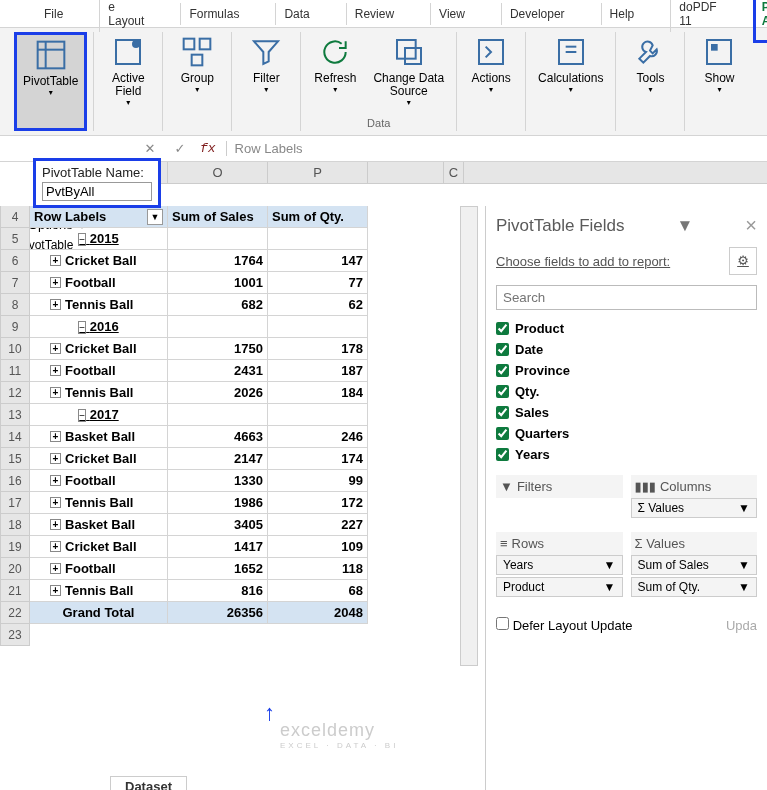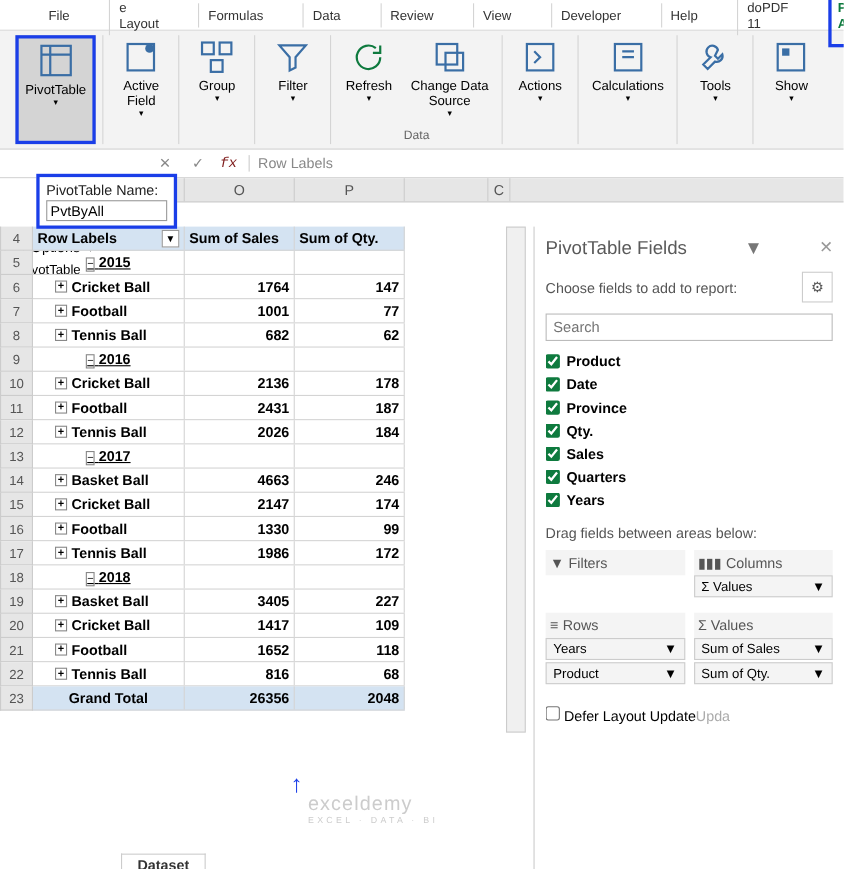--- a/index.html
+++ b/index.html
@@ -59,33 +59,33 @@
 .grid-row .cell.o.header, .grid-row .cell.p.header { text-align: left; }
 .year-row .cell.n { text-align: center; text-decoration: underline; }
 
 
 .vscroll { position: absolute; left: 460px; top: 206px; width: 18px; height: 460px; background: #f0f0f0; border: 1px solid #ccc; }
 
 
 .fields-pane { position: absolute; right: 0; top: 206px; width: 282px; height: 584px; border-left: 1px solid #ccc; background: #fff; padding: 8px 10px; }
 .fields-title { font-size: 17px; color: #5a5a5a; display: flex; align-items: center; justify-content: space-between; }
 .fields-title .close { font-size: 20px; color: #999; cursor: pointer; }
-.fields-subtitle { font-size: 13px; color: #555; margin: 10px 0; display: flex; justify-content: space-between; align-items: center; }
+.fields-subtitle { font-size: 13px; color: #555; margin: 10px 0; display: flex; justify-content: space-between; align-items: center; text-decoration: underline; }
 .gear-btn { width: 28px; height: 28px; border: 1px solid #ccc; text-align: center; line-height: 26px; cursor: pointer; }
 .fields-search { width: 100%; border: 1px solid #bbb; padding: 4px 6px; margin-bottom: 8px; color: #888; }
 .field-list { margin-bottom: 10px; max-height: 150px; overflow-y: auto; }
 .field-item { display: flex; align-items: center; gap: 6px; padding: 3px 0; font-size: 13px; }
 .field-item input[type=checkbox] { accent-color: #0e7a3e; }
 .drag-label { font-size: 13px; color: #555; margin: 12px 0 8px; }
 .areas { display: grid; grid-template-columns: 1fr 1fr; gap: 8px; }
 .area-box { border: none; }
 .area-title { font-size: 13px; color: #555; padding: 4px; display: flex; align-items: center; gap: 4px; background: #f4f4f4; }
 .area-list { min-height: 26px; }
 .area-item { background: #f4f4f4; border: 1px solid #ccc; padding: 2px 6px; font-size: 12px; display: flex; justify-content: space-between; align-items: center; margin-bottom: 2px; }
-.defer-row { margin-top: 18px; display: flex; align-items: center; justify-content: flex-start; font-size: 13px; }
+.defer-row { margin-top: 18px; display: flex; align-items: center; justify-content: space-between; font-size: 13px; }
 .defer-row .upd { color: #aaa; }
 
 
 .watermark { position: absolute; left: 280px; top: 720px; color: #ccc; font-size: 18px; font-weight: 300; letter-spacing: 1px; }
 .watermark small { display: block; font-size: 8px; letter-spacing: 3px; }
 .arrow-up { position: absolute; left: 264px; top: 700px; color: #1a3ee8; font-size: 22px; font-weight: bold; }
 
 
 .sheet-tab-area { position: absolute; left: 110px; top: 776px; }
 .sheet-tab { display: inline-block; padding: 2px 14px; background: #fff; border: 1px solid #ccc; border-bottom: 3px solid #0e7a3e; font-size: 13px; font-weight: bold; color: #333; }
@@ -343,21 +343,21 @@
       <div class="grid-row year-row">
         <div class="cell n"><span class="expand-btn">−</span> <b>2016</b></div>
         <div class="cell o"></div>
         <div class="cell p"></div>
       </div>
       <div class="grid-row">
         <div class="cell n rowlabel-cell indent1">
           <span class="expand-btn">+</span>
           <b>Cricket Ball</b>
         </div>
-        <div class="cell o"><b>2136</b></div>
+        <div class="cell o"><b>1750</b></div>
         <div class="cell p"><b>178</b></div>
       </div>
       <div class="grid-row">
         <div class="cell n rowlabel-cell indent1">
           <span class="expand-btn">+</span>
           <b>Football</b>
         </div>
         <div class="cell o"><b>2431</b></div>
         <div class="cell p"><b>187</b></div>
       </div>
@@ -398,25 +398,20 @@
         <div class="cell o"><b>1330</b></div>
         <div class="cell p"><b>99</b></div>
       </div>
       <div class="grid-row">
         <div class="cell n rowlabel-cell indent1">
           <span class="expand-btn">+</span>
           <b>Tennis Ball</b>
         </div>
         <div class="cell o"><b>1986</b></div>
         <div class="cell p"><b>172</b></div>
-      </div>
-      <div class="grid-row year-row">
-        <div class="cell n"><span class="expand-btn">−</span> <b>2018</b></div>
-        <div class="cell o"></div>
-        <div class="cell p"></div>
       </div>
       <div class="grid-row">
         <div class="cell n rowlabel-cell indent1">
           <span class="expand-btn">+</span>
           <b>Basket Ball</b>
         </div>
         <div class="cell o"><b>3405</b></div>
         <div class="cell p"><b>227</b></div>
       </div>
       <div class="grid-row">
@@ -487,21 +482,20 @@
       </div>
       <div class="field-item">
         <input type="checkbox" checked="" style=""> 
         <b>Quarters</b>
       </div>
       <div class="field-item">
         <input type="checkbox" checked="" style=""> 
         <b>Years</b>
       </div>
     </div>
-  <div class="drag-label">Drag fields between areas below:</div>
   <div class="areas">
     <div class="area-box">
       <div class="area-title">
           <span>▼</span>
           <span>Filters</span>
         </div>
       <div class="area-list" id="area-filters"></div>
     </div>
     <div class="area-box">
       <div class="area-title">

